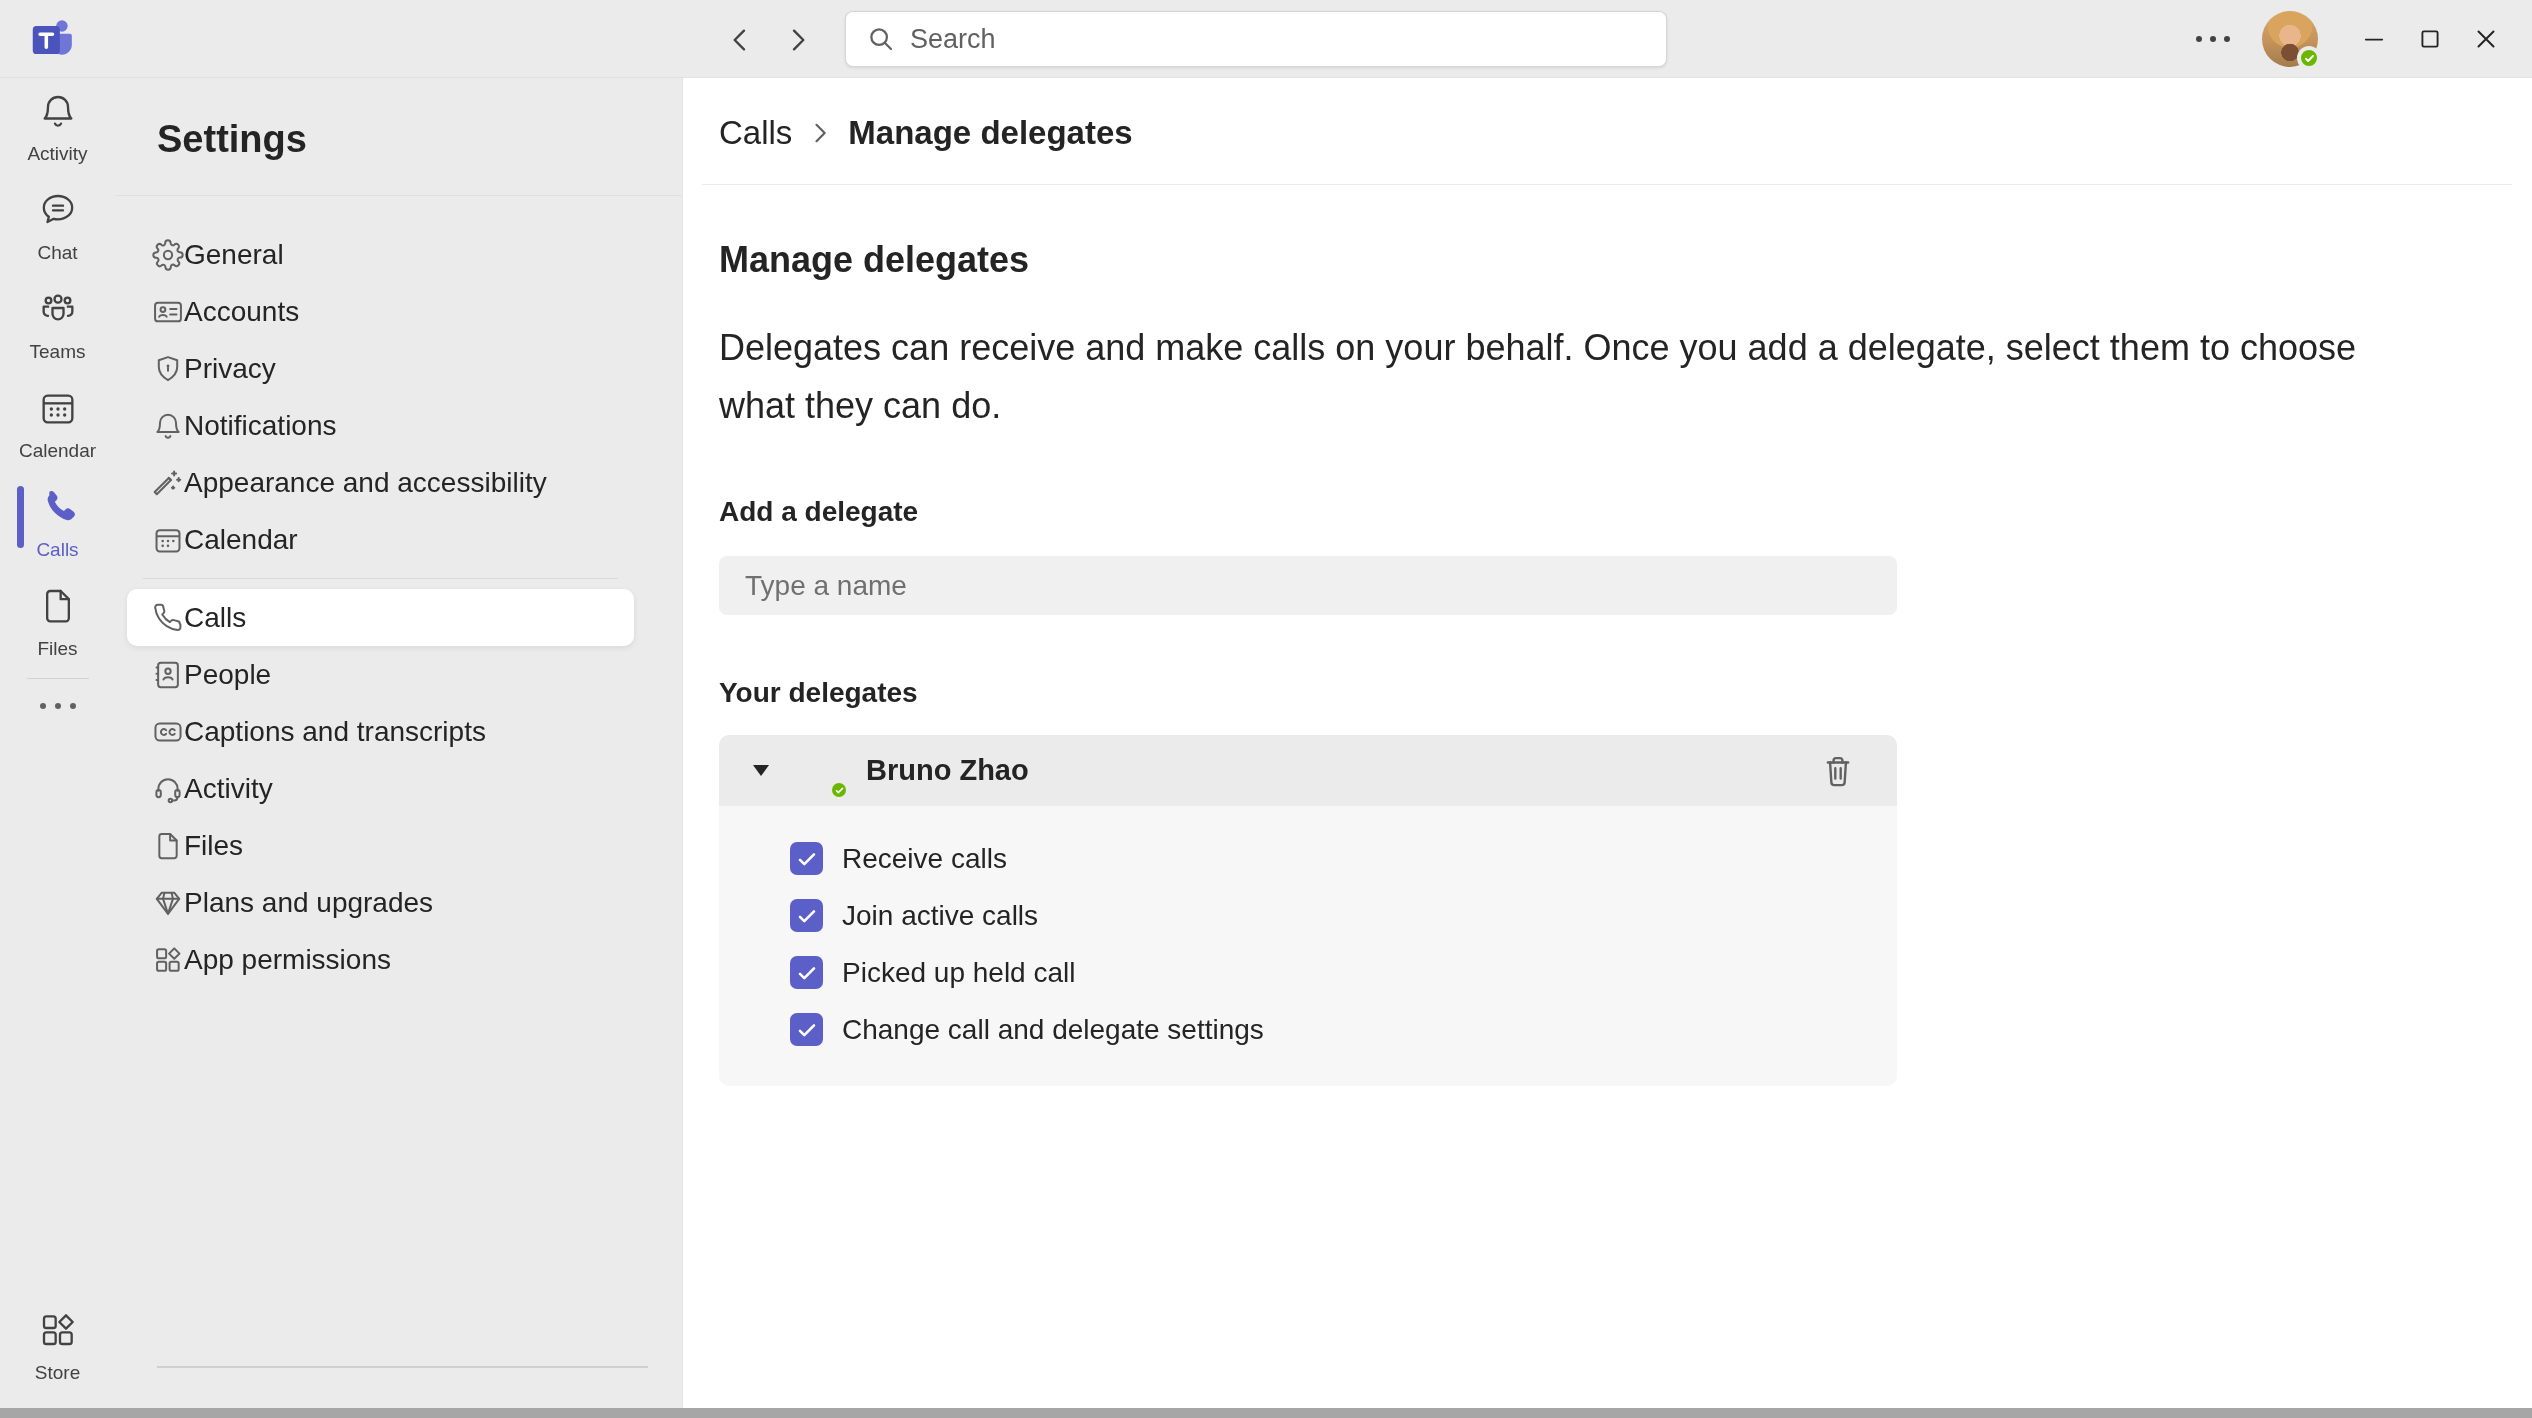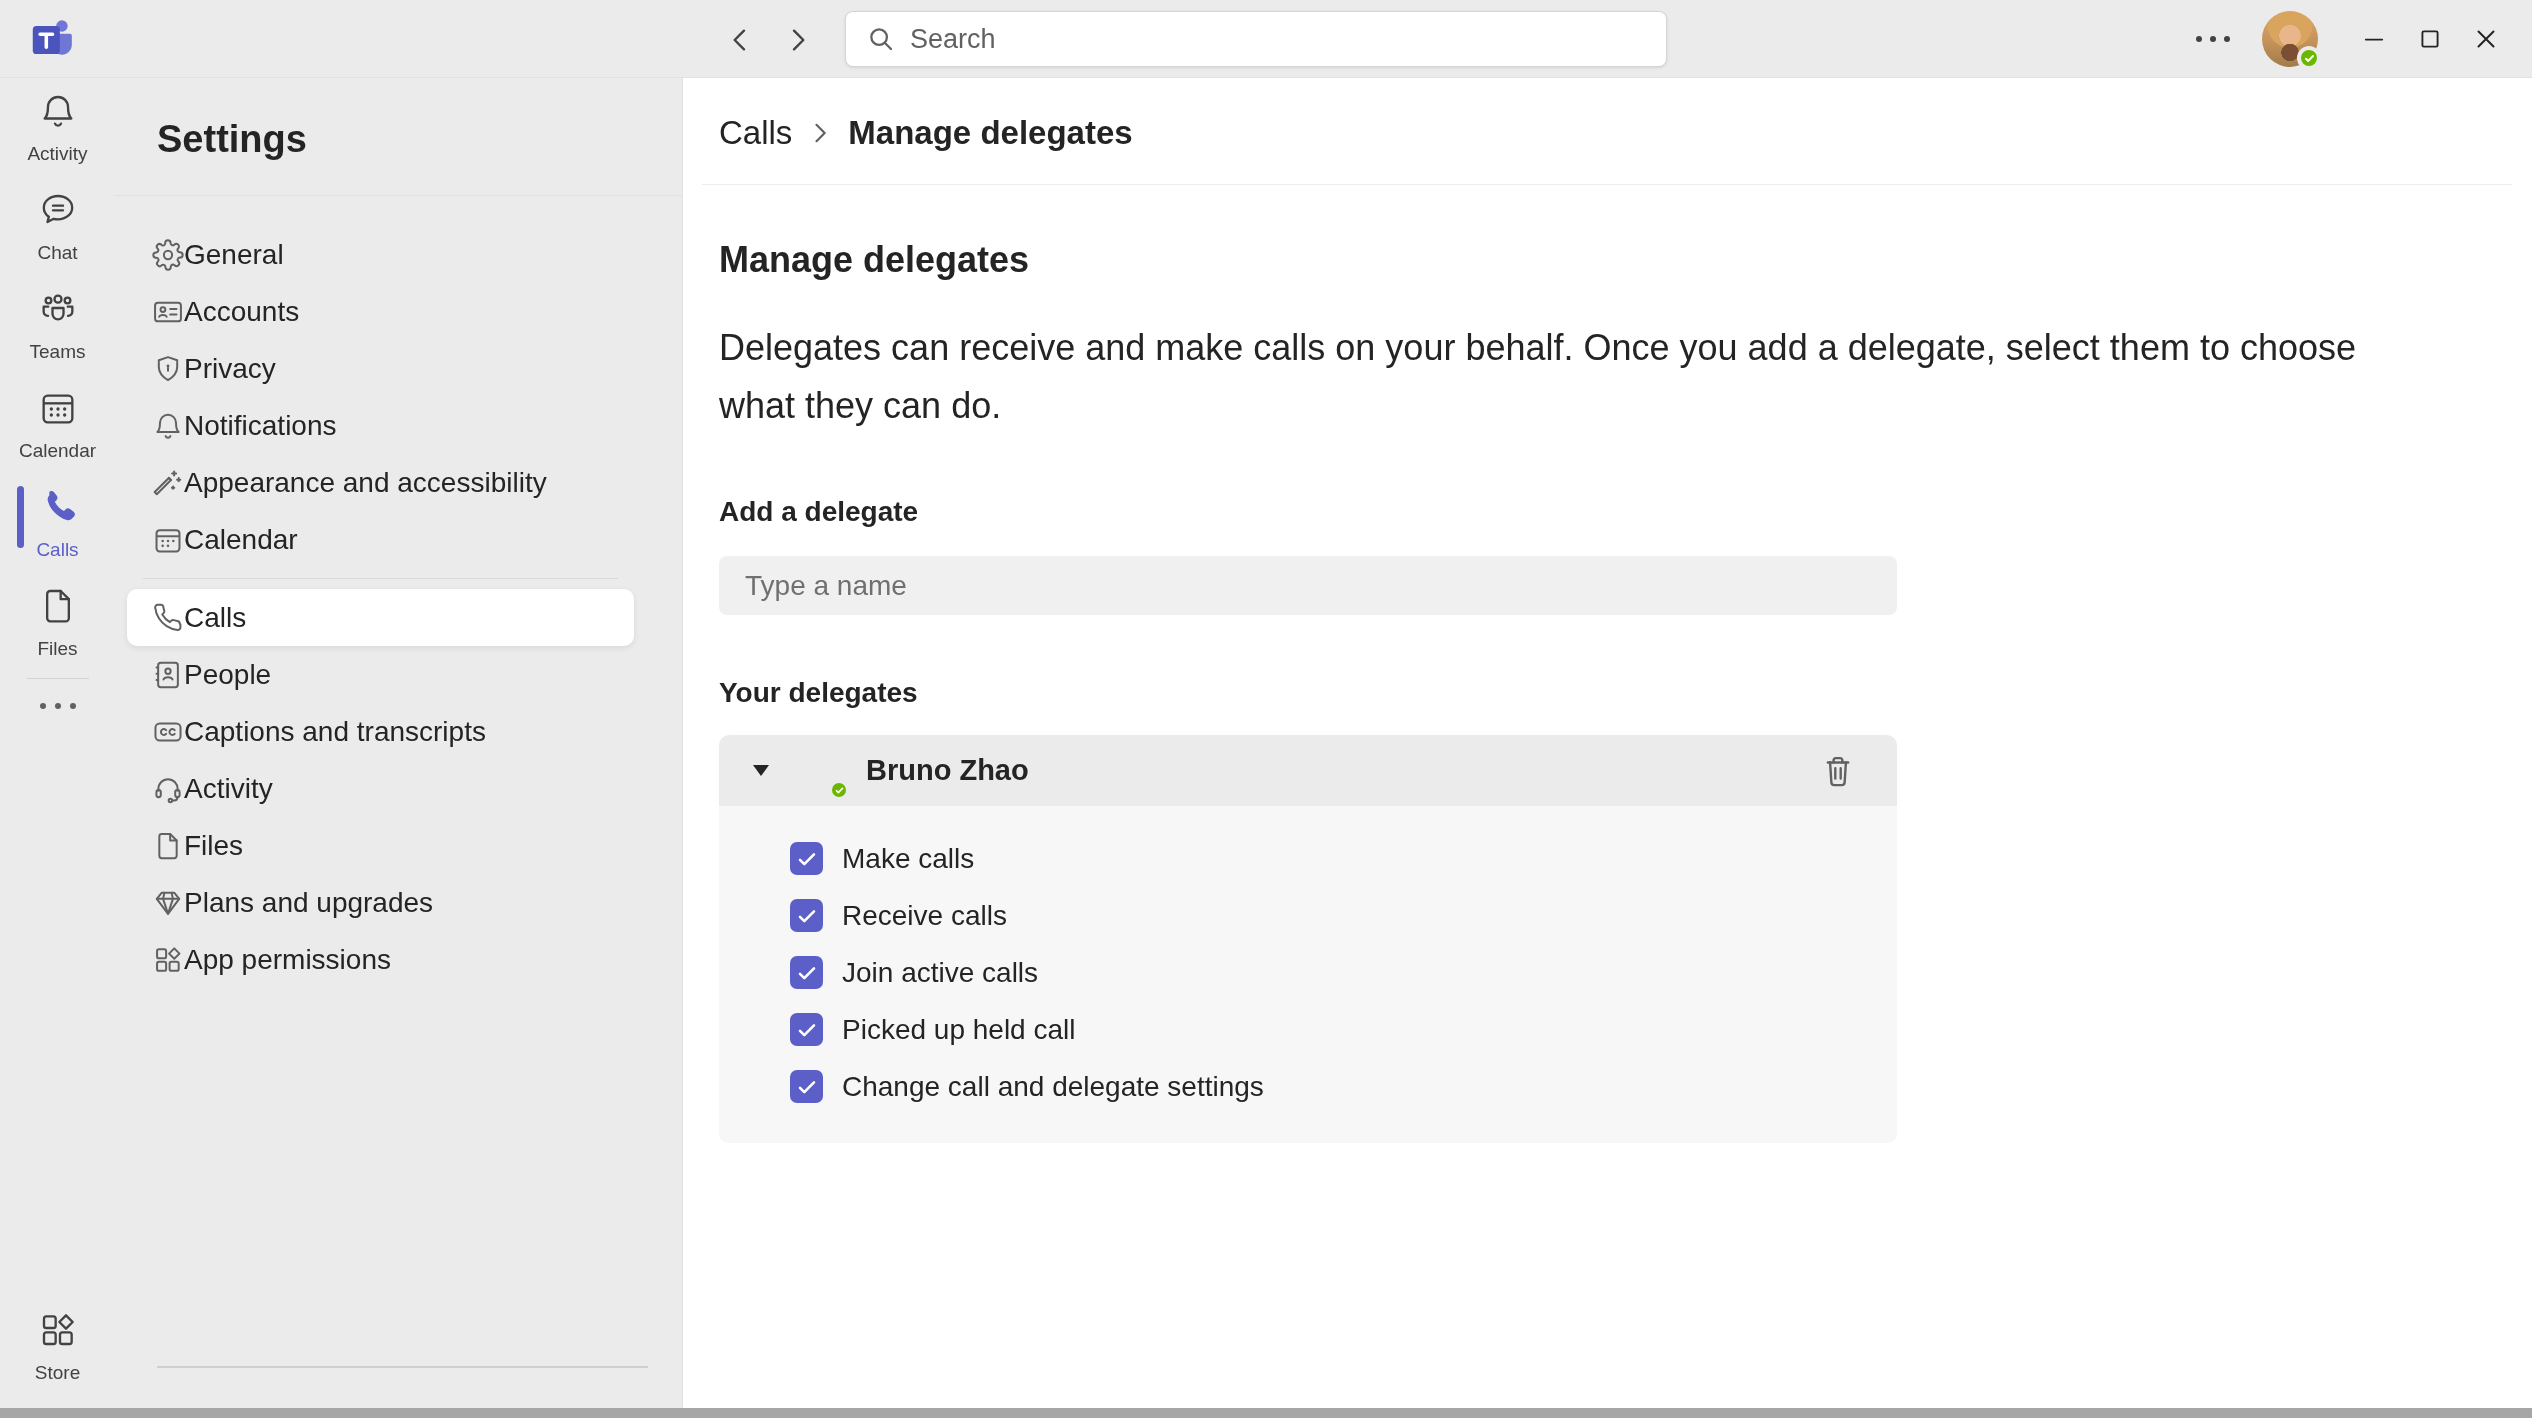--- a/index.html
+++ b/index.html
@@ -445,28 +445,20 @@
           <span class="trash">
             <svg width="38" height="38" viewBox="0 0 24 24" fill="none" stroke="#616161" stroke-width="1.5" stroke-linecap="round" stroke-linejoin="round">
                 <path d="M5.6 6.6h12.8"></path>
                 <path d="M9.2 6.6V5.4A1.5 1.5 0 0 1 10.7 3.9h2.6a1.5 1.5 0 0 1 1.5 1.5v1.2"></path>
                 <path d="M7 6.6l.8 12.6a1.8 1.8 0 0 0 1.8 1.7h4.8a1.8 1.8 0 0 0 1.8-1.7L17 6.6"></path>
                 <path d="M10.3 10.2v6.6M13.7 10.2v6.6"></path>
               </svg>
           </span>
         </div>
         <div class="dc-body">
-          <div class="perm-row">
-            <span class="checkbox">
-                <svg width="24" height="24" viewBox="0 0 24 24" fill="none" stroke="#ffffff" stroke-width="2.6" stroke-linecap="round" stroke-linejoin="round">
-                  <path d="M5 12.8l4.3 4.3L19 7.3"></path>
-                </svg>
-              </span>
-            <span class="perm-lbl">Make calls</span>
-          </div>
           <div class="perm-row">
             <span class="checkbox">
                 <svg width="24" height="24" viewBox="0 0 24 24" fill="none" stroke="#ffffff" stroke-width="2.6" stroke-linecap="round" stroke-linejoin="round">
                   <path d="M5 12.8l4.3 4.3L19 7.3"></path>
                 </svg>
               </span>
             <span class="perm-lbl">Receive calls</span>
           </div>
           <div class="perm-row">
             <span class="checkbox">

